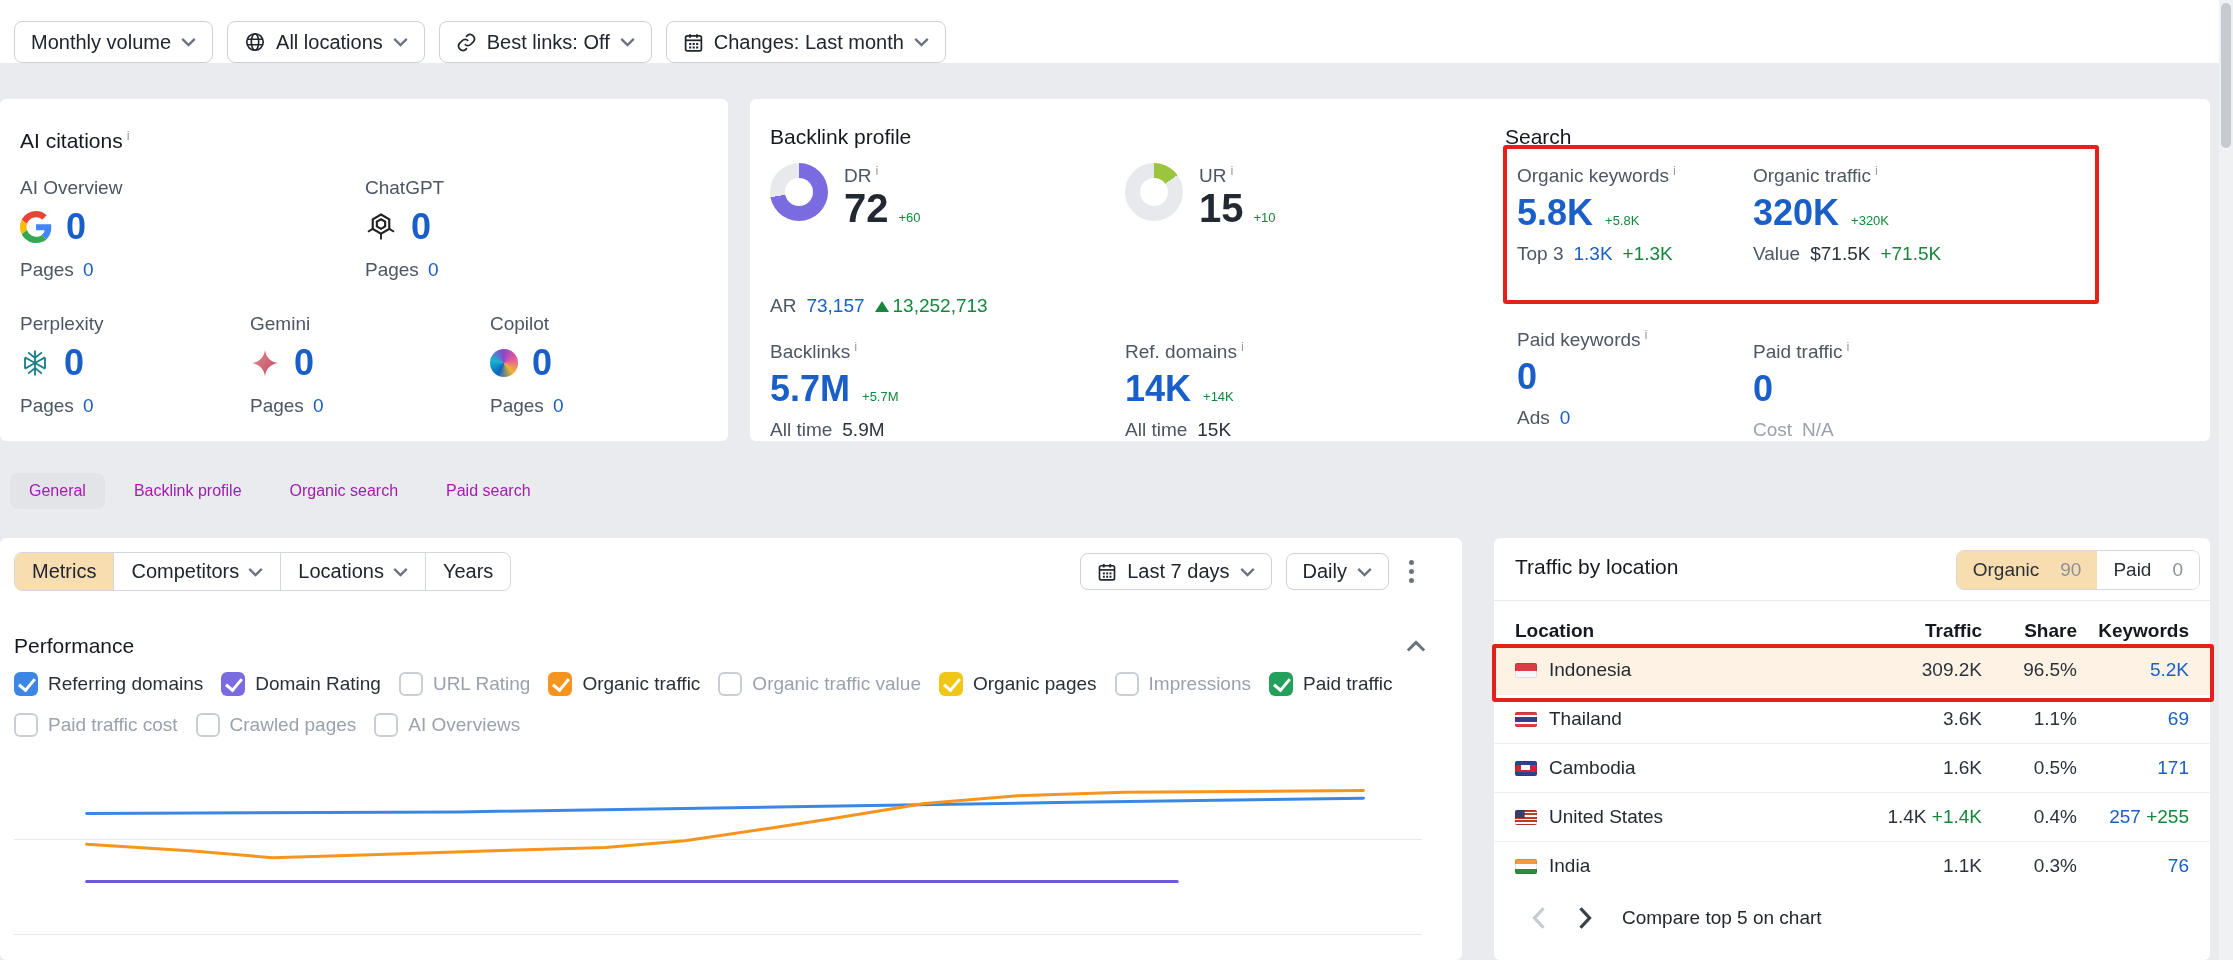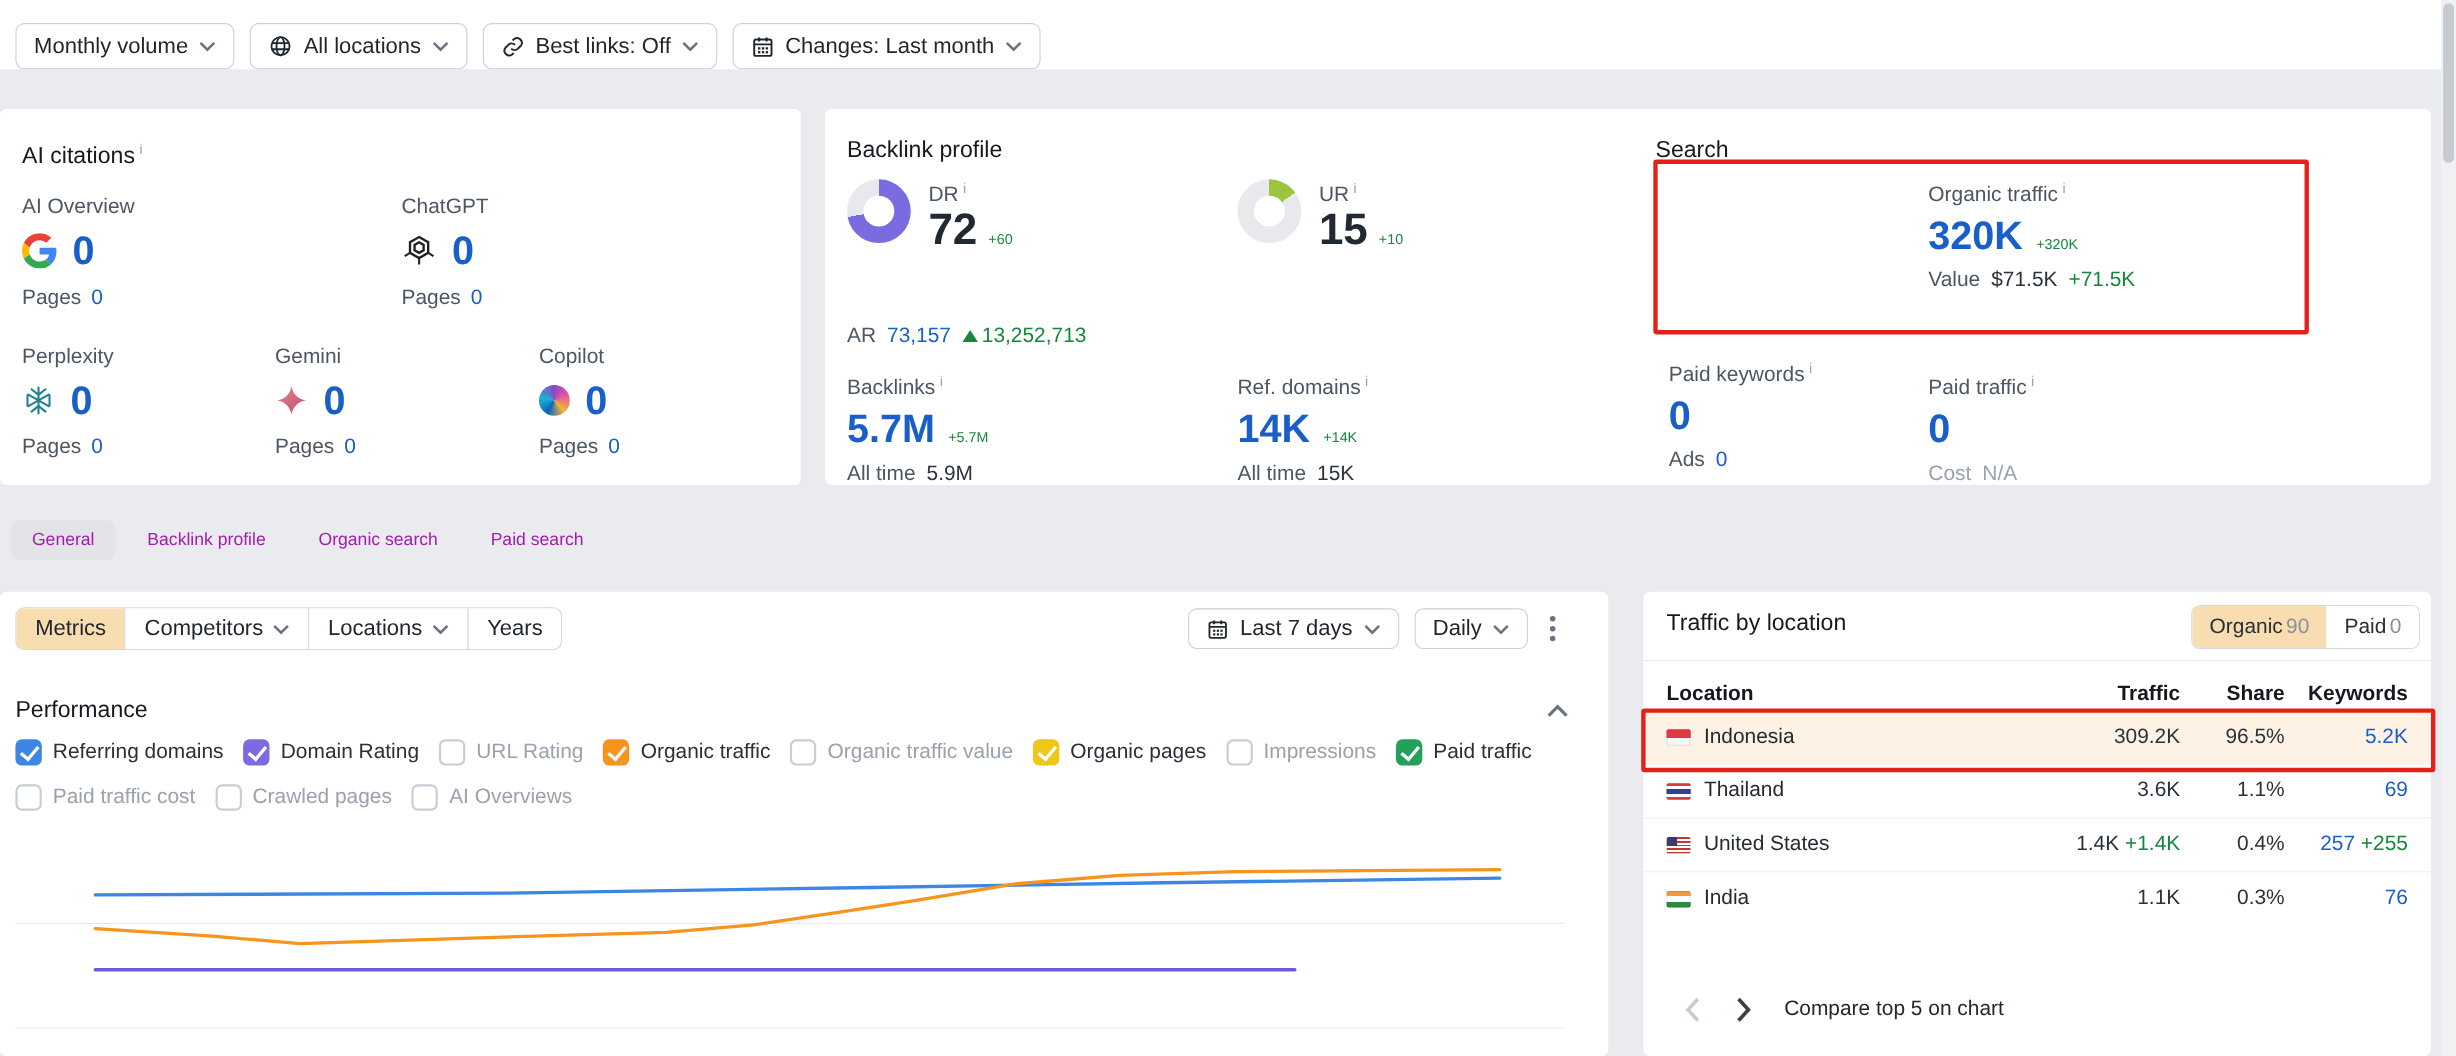--- a/index.html
+++ b/index.html
@@ -52,21 +52,21 @@
   .perf-head{position:absolute;left:14px;top:96px;width:1412px;display:flex;justify-content:space-between;align-items:center}
   .cbs{position:absolute;left:14px;top:134px;width:1440px;display:flex;flex-wrap:wrap;column-gap:18px;row-gap:17px;font-size:19px;color:#2a3038}
   .cbw{display:flex;align-items:center;gap:10px}
   .cb{width:24px;height:24px;border:2px solid #c9ced6;border-radius:6px;background:#fff;position:relative;flex:none;box-sizing:border-box}
   .cb.on{border:none}
   .cb.on::after{content:"";position:absolute;left:8px;top:3px;width:7px;height:13px;border:solid #fff;border-width:0 3px 3px 0;transform:rotate(40deg)}
   .dim{color:#9aa2ad}
   .gridline{position:absolute;left:14px;right:40px;height:1px;background:#e7e9ed}
   
   .tog{position:absolute;right:10px;top:12px;display:flex;border:1px solid #d5d9df;border-radius:8px;overflow:hidden;font-size:19px}
-  .opt{padding:8px 16px;display:flex;gap:3px;background:#fff;color:#2a3038;align-items:baseline}
+  .opt{padding:8px 16px;display:flex;gap:21px;background:#fff;color:#2a3038;align-items:baseline}
   .opt.act{background:#f8ddb0}
   .cnt{color:#8a919c}
   .ldiv{position:absolute;left:0;right:0;height:1px;background:#e7e9ed}
   .lrow{display:grid;grid-template-columns:1fr 150px 95px 112px;align-items:center;height:48px;padding:0 21px;font-size:19px}
   .lrow .c{text-align:right}
   .lhead{position:absolute;left:0;right:0;top:78px;font-weight:700;color:#15191f;height:30px}
   .lhead.lrow{height:30px}
   .locname{display:flex;align-items:center;gap:12px;color:#242a32}
   .flag{width:22px;height:15px;border-radius:2px;box-shadow:inset 0 0 0 1px rgba(0,0,0,.10);flex:none}
   .f-id{background:linear-gradient(180deg,#dd3a44 0 50%,#f5f7f9 50%)}
@@ -285,20 +285,32 @@
         <span class="big">14K</span>
         <span class="delta">+14K</span>
       </div>
     <div class="subrow">
         <span class="lbl">All time</span>
         <span class="dark">15K</span>
       </div>
   </div>
 
   <div class="h abs" style="left:755px;top:26px">Search</div>
+  <div class="mblock abs" style="left:767px;top:64px">
+    <div class="lbl"><span>Organic keywords</span><span class="sup-i">i</span></div>
+    <div class="val">
+        <span class="big">5.8K</span>
+        <span class="delta">+5.8K</span>
+      </div>
+    <div class="subrow">
+        <span class="lbl">Top 3</span>
+        <span class="blue">1.3K</span>
+        <span class="green">+1.3K</span>
+      </div>
+  </div>
   <div class="mblock abs" style="left:1003px;top:64px">
     <div class="lbl"><span>Organic traffic</span><span class="sup-i">i</span></div>
     <div class="val">
         <span class="big">320K</span>
         <span class="delta">+320K</span>
       </div>
     <div class="subrow">
         <span class="lbl">Value</span>
         <span class="dark">$71.5K</span>
         <span class="green">+71.5K</span>
@@ -489,20 +501,29 @@
       <span class="locname">
           <span class="flag f-th"></span>
           <span>Thailand</span>
         </span>
       <span class="c dark">3.6K</span>
       <span class="c dark">1.1%</span>
       <span class="c"><span class="blue">69</span></span>
     </div>
     <div class="lrow">
       <span class="locname">
+          <span class="flag f-kh"></span>
+          <span>Cambodia</span>
+        </span>
+      <span class="c dark">1.6K</span>
+      <span class="c dark">0.5%</span>
+      <span class="c"><span class="blue">171</span></span>
+    </div>
+    <div class="lrow">
+      <span class="locname">
           <span class="flag f-us"></span>
           <span>United States</span>
         </span>
       <span class="c dark"><span>1.4K</span> <span class="green">+1.4K</span></span>
       <span class="c dark">0.4%</span>
       <span class="c"><span class="blue">257</span> <span class="green">+255</span></span>
     </div>
     <div class="lrow">
       <span class="locname">
           <span class="flag f-in"></span>

